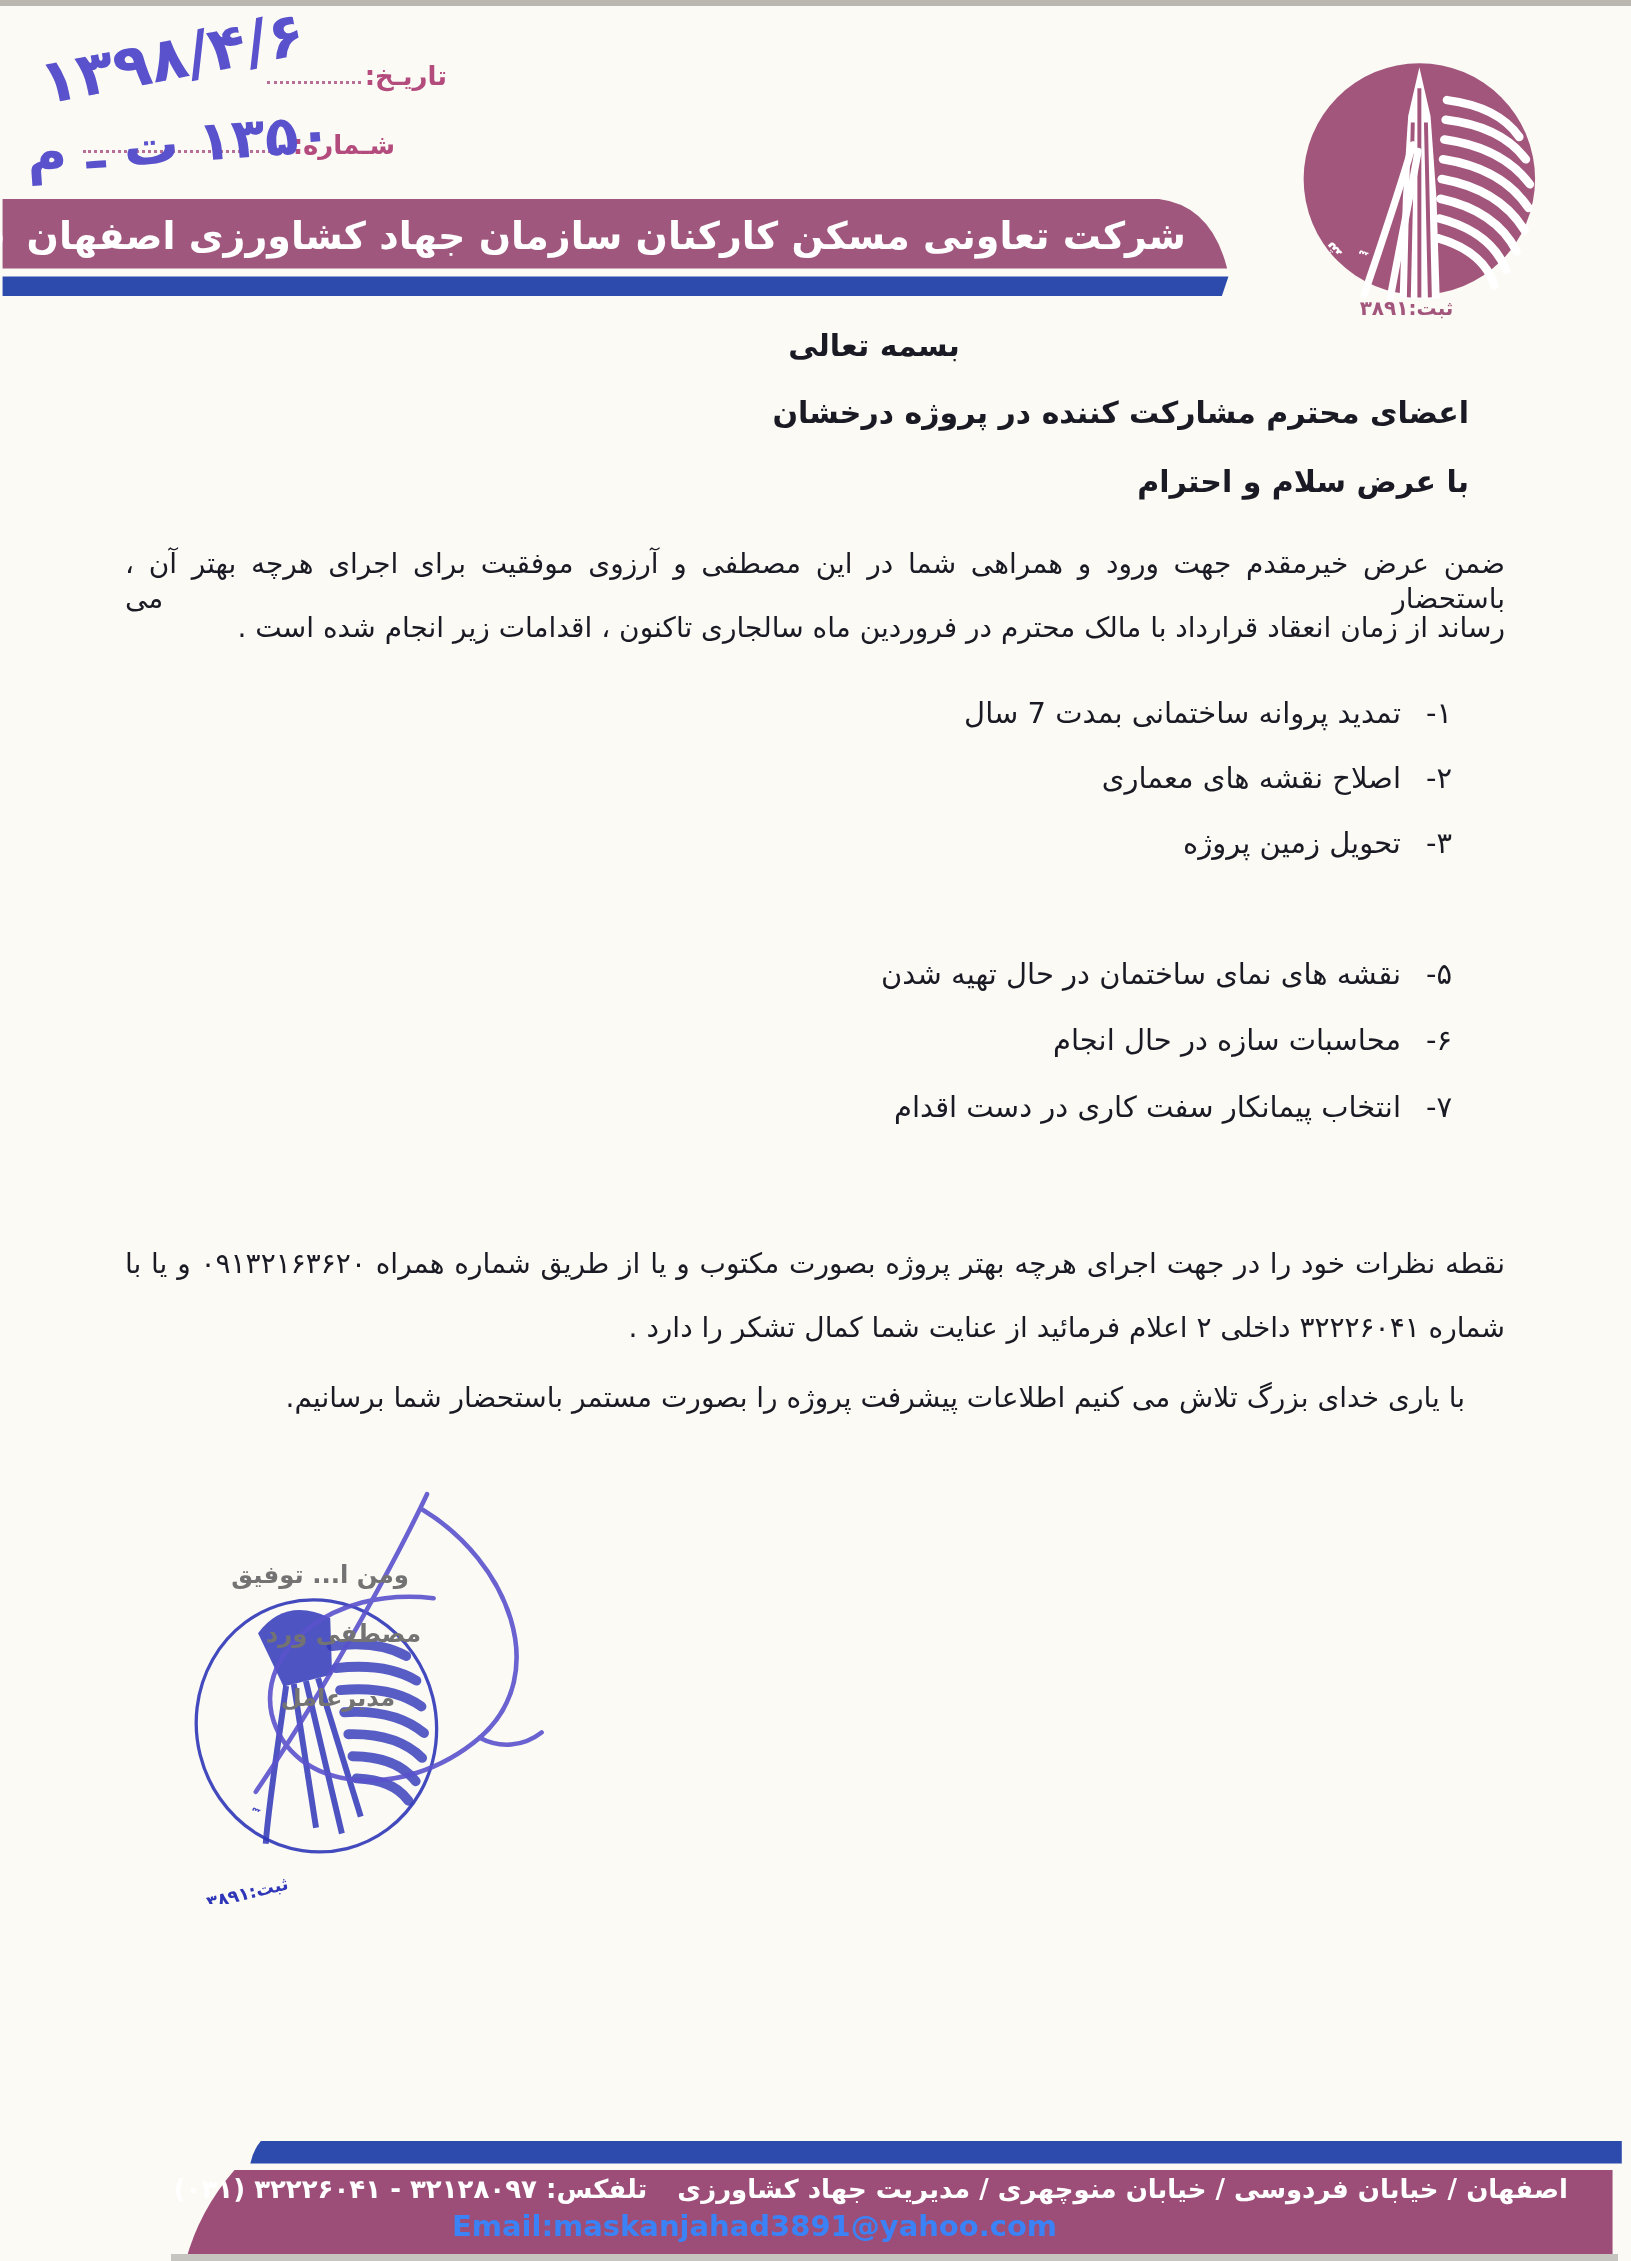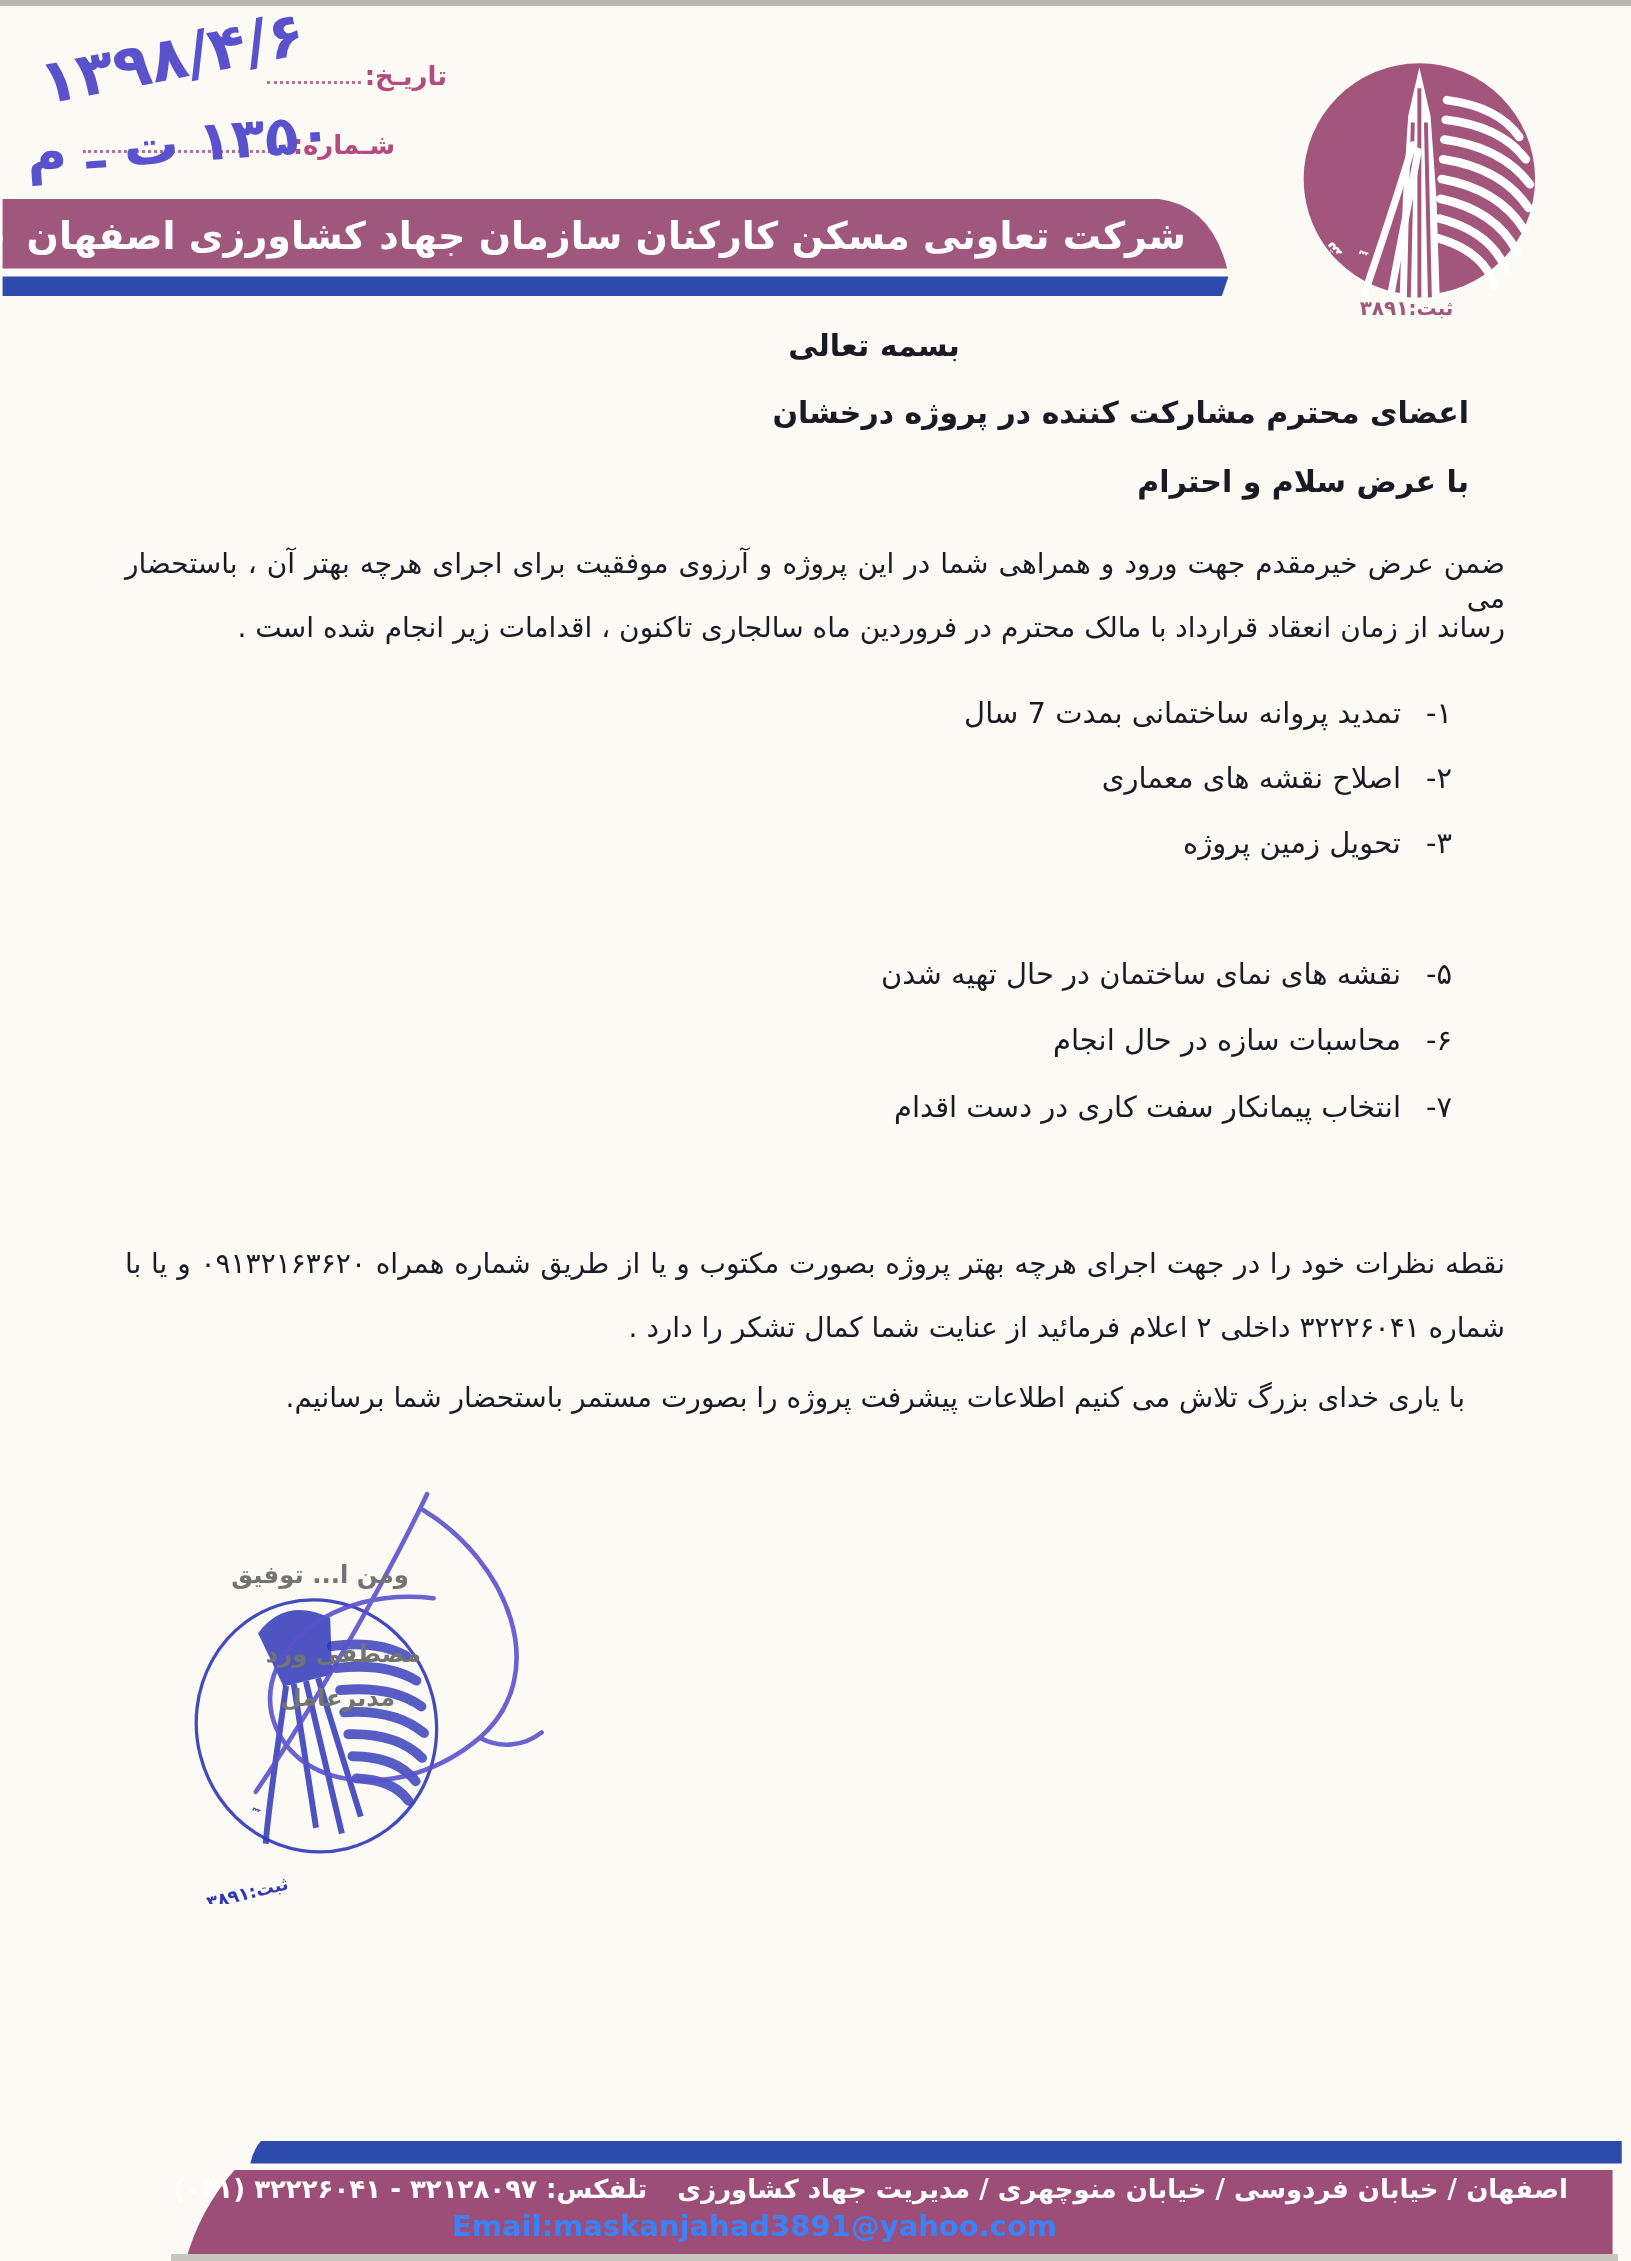--- a/index.html
+++ b/index.html
@@ -114,21 +114,21 @@
     <span>شرکت تعاونی مسکن کارکنان سازمان جهاد کشاورزی  اصفهان</span>
     <span class="est">(تأسیس:۱۳۶۱)</span>
   </div>
 
   <div class="abs b bold" style="left:782px;top:327px;width:184px;text-align:center;font-size:30px;">بسمه تعالی</div>
 
   <div class="abs b bold" style="right:162px;top:394px;font-size:30px;white-space:nowrap;">اعضای محترم مشارکت کننده در پروژه درخشان</div>
 
   <div class="abs b bold" style="right:162px;top:463px;font-size:30px;white-space:nowrap;">با عرض سلام و احترام</div>
 
-  <div class="abs b jline" style="top:546px;">ضمن عرض خیرمقدم جهت ورود و همراهی شما در این پروژه و آرزوی موفقیت برای اجرای هرچه بهتر آن ، باستحضار می</div>
+  <div class="abs b jline" style="top:546px;">ضمن عرض خیرمقدم جهت ورود و همراهی شما در این مصطفی و آرزوی موفقیت برای اجرای هرچه بهتر آن ، باستحضار می</div>
   <div class="abs b rline" style="top:610px;">رساند از زمان انعقاد قرارداد با مالک محترم در فروردین ماه سالجاری تاکنون ، اقدامات زیر انجام شده است .</div>
 
   <div class="abs item" style="top:696px;">
     <span class="num">۱-</span><span>تمدید پروانه ساختمانی بمدت 7 سال</span>
   </div>
   <div class="abs item" style="top:761px;">
     <span class="num">۲-</span><span>اصلاح نقشه های معماری</span>
   </div>
   <div class="abs item" style="top:826px;">
     <span class="num">۳-</span><span>تحویل زمین پروژه</span>
@@ -182,21 +182,21 @@
     </g>
 
     <g stroke="#5a52cc" stroke-width="7" fill="none" stroke-linecap="round" opacity="0.9">
       <path d="M398,18 C350,120 240,320 138,470"></path>
       <path d="M392,42 C520,120 590,290 478,388 C360,488 190,470 162,352 C142,258 248,158 408,176"></path>
       <path d="M478,388 C508,404 544,402 572,380"></path>
     </g>
   </svg>
 
   <div class="abs sig-black" style="right:1222px;top:1560px;font-size:24.4px;">ومن ا... توفیق</div>
-  <div class="abs sig-black" style="right:1210px;top:1619px;font-size:24.4px;margin-top:20px;">مصطفی ورد</div>
+  <div class="abs sig-black" style="right:1210px;top:1619px;font-size:24.4px;">مصطفی ورد</div>
   <div class="abs sig-black" style="right:1236px;top:1684px;font-size:24px;">مدیرعامل</div>
 
   <svg class="abs" style="left:0;top:2133px;" width="1631" height="128" viewBox="0 0 2476 194">
     <path d="M396,12 H2462 V46 H380 Q384,26 396,12 Z" fill="#2d4bad"></path>
     <path d="M356,56 H2448 V194 H282 Q302,118 356,56 Z" fill="#9c4e78"></path>
   </svg>
   <div class="abs foot-line1">
     <span>اصفهان / خیابان فردوسی / خیابان منوچهری / مدیریت جهاد کشاورزی</span><span class="gap"></span><span>تلفکس: ۳۲۱۲۸۰۹۷ - ۳۲۲۲۶۰۴۱  (۰۳۱)</span>
   </div>
   <div class="abs foot-email">Email:maskanjahad3891@yahoo.com</div>

